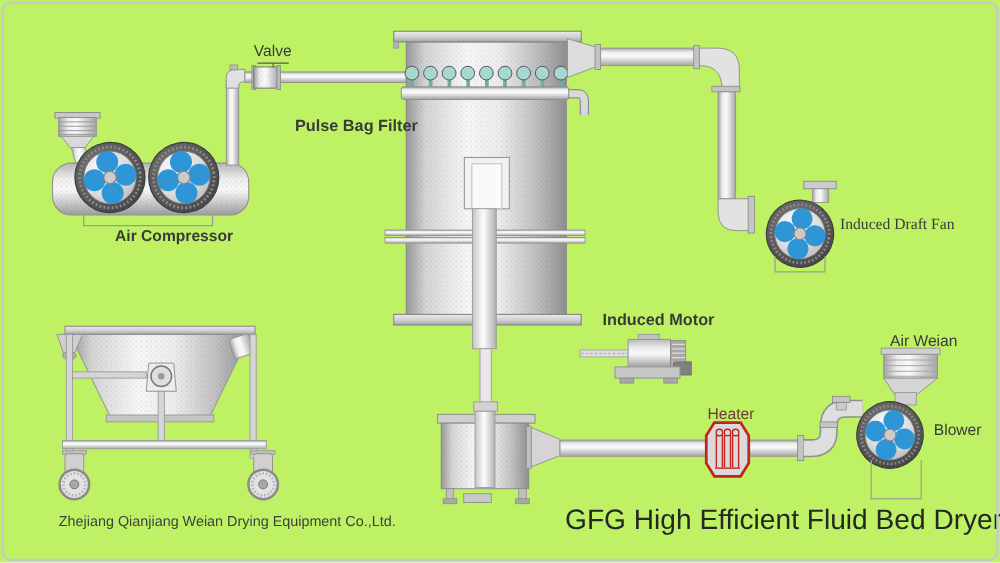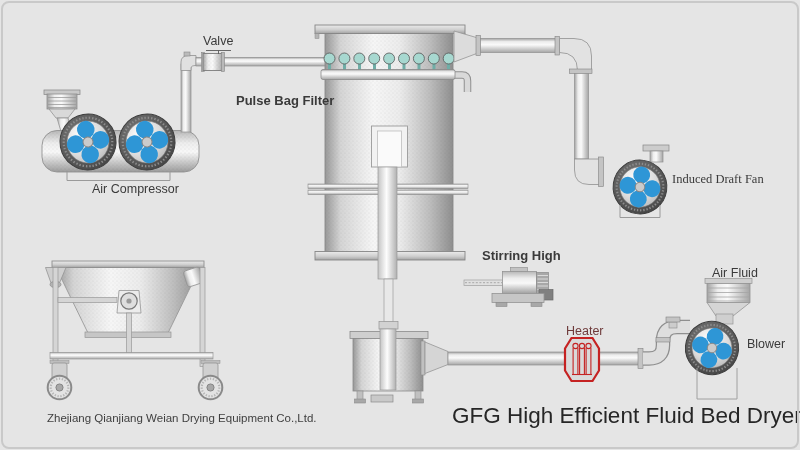--- a/index.html
+++ b/index.html
@@ -1,16 +1,16 @@
 <!DOCTYPE html>
 <html><head>
 <meta charset="utf-8">
 <style>
   html,body{margin:0;padding:0;background:#fff;}
-  .stage{position:relative;width:800px;height:450px;background:#e5e5e5;overflow:hidden;
+  .stage{position:relative;width:800px;height:450px;background:#bef264;overflow:hidden;
          font-family:"Liberation Sans",sans-serif;}
   .frame{position:absolute;inset:1px;border:2px solid #c9c9c9;border-radius:8px;pointer-events:none;}
   svg.diagram{position:absolute;left:0;top:0;width:800px;height:450px;}
   .lbl{position:absolute;font-size:12.5px;color:#3a3a3a;white-space:nowrap;line-height:1.1;}
   .lbl.big{font-size:13px;font-weight:bold;}
   .lbl.heater{color:#6e3a3a;text-align:right;}
   .title{position:absolute;left:452px;top:403px;font-size:22.5px;color:#262626;white-space:nowrap;}
   .company{position:absolute;left:47px;top:412px;font-size:11.5px;color:#3f3f3f;white-space:nowrap;}
 </style>
 </head>
@@ -263,24 +263,24 @@
       <rect x="203" y="363" width="15" height="19" rx="2" fill="#d0d0d0" stroke="#949494" stroke-width="0.8"></rect>
       <circle cx="210.5" cy="387.5" r="11.8" fill="#e3e3e3" stroke="#8a8a8a" stroke-width="2"></circle>
       <circle cx="210.5" cy="387.5" r="8.8" fill="none" stroke="#b5b5b5" stroke-width="2.2" stroke-dasharray="1.3,1.6"></circle>
       <circle cx="210.5" cy="387.5" r="3.6" fill="#a8a8a8" stroke="#777777" stroke-width="0.8"></circle>
     </g>
   </g>
 </svg>
 
 <div class="lbl" style="left:203px;top:35px;">Valve</div>
 <div class="lbl big" style="left:236px;top:94px;">Pulse Bag Filter</div>
-<div class="lbl" style="left:92px;top:183px;">Air Compressor</div>
+<div class="lbl" style="left:92px;top:183px;font-weight:bold;">Air Compressor</div>
 <div class="lbl" style="left:672px;top:173px;font-family:Liberation Serif, serif;">Induced Draft Fan</div>
-<div class="lbl big" style="left:482px;top:249px;">Stirring High</div>
+<div class="lbl big" style="left:482px;top:249px;">Induced Motor</div>
 <div class="lbl heater" style="left:566px;top:325px;">Heater</div>
-<div class="lbl" style="left:712px;top:267px;">Air Fluid</div>
+<div class="lbl" style="left:712px;top:267px;">Air Weian</div>
 <div class="lbl" style="left:747px;top:338px;text-align:center;">Blower</div>
 
 <div class="title">GFG High Efficient Fluid Bed Dryer</div>
 <div class="company">Zhejiang Qianjiang Weian Drying Equipment Co.,Ltd.</div>
 
 <div class="frame"></div>
 </div>
 
 </body></html>

